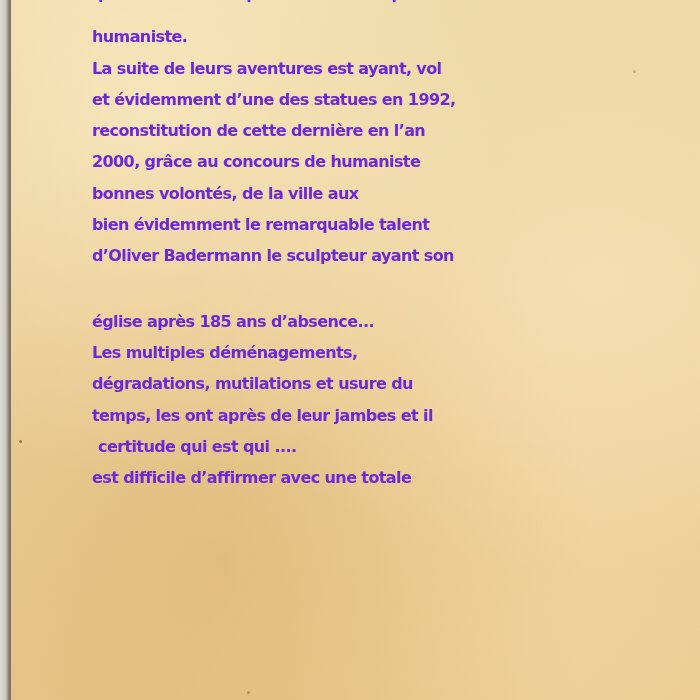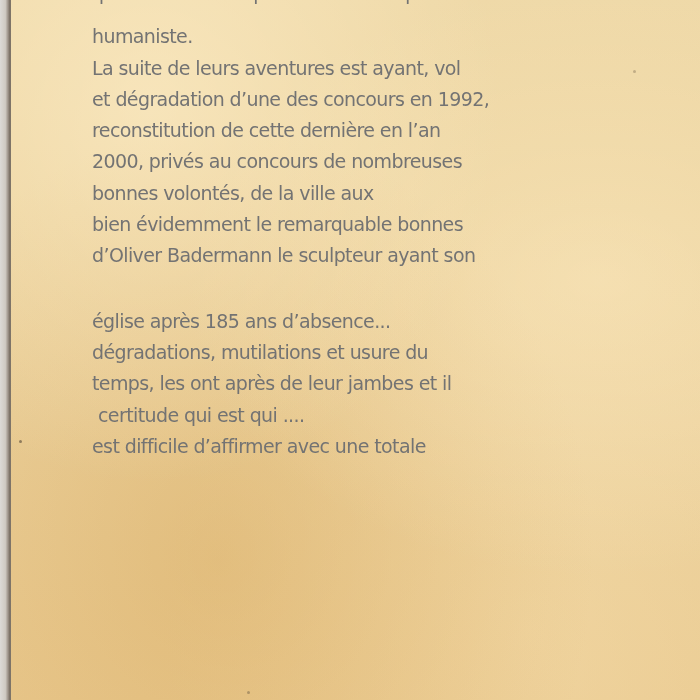--- a/index.html
+++ b/index.html
@@ -17,23 +17,23 @@
         radial-gradient(ellipse at 20% 15%, rgba(255,240,205,0.55), rgba(255,240,205,0) 45%),
         radial-gradient(ellipse at 85% 40%, rgba(255,238,200,0.45), rgba(255,238,200,0) 50%),
         radial-gradient(ellipse at 30% 80%, rgba(210,160,80,0.35), rgba(210,160,80,0) 55%),
         radial-gradient(ellipse at 75% 90%, rgba(245,220,170,0.5), rgba(245,220,170,0) 50%),
         linear-gradient(180deg, #efd9a8 0%, #ecd39e 30%, #ebd09b 60%, #e9c98f 100%);
       border-left: 2px solid #7e7468;
     }
     .text-block {
       position: absolute; left: 92px; top: 0;
       font-family: "DejaVu Sans", sans-serif;
-      font-weight: normal;
-      color: #737373;
-      font-size: 19px;
+      font-weight: bold;
+      color: #6d28d9;
+      font-size: 16px;
       letter-spacing: -0.6px;
       line-height: 31.3px;
     }
     .line { white-space: nowrap; display: block; }
     .gap { height: 31px; }
     .speck {
       position: absolute; width: 3px; height: 3px; border-radius: 50%;
       background: #6a5a45; opacity: 0.7;
     }
   </style>
@@ -45,28 +45,29 @@
   <span class="speck" style="left:8px;top:440px;"></span>
   <span class="speck" style="left:622px;top:70px;opacity:0.35;"></span>
   <span class="speck" style="left:236px;top:691px;opacity:0.45;"></span>
 </div>
 
 <div class="text-block">
   <span class="line" style="margin-top:-22px;">quitteront en 18.. pour la bibliothèque</span>
   <div style="margin-top:12px;">
     <span class="line">humaniste.</span>
     <span class="line">La suite de leurs aventures est ayant, vol</span>
-    <span class="line">et dégradation d’une des concours en 1992,</span>
+    <span class="line">et évidemment d’une des statues en 1992,</span>
     <span class="line">reconstitution de cette dernière en l’an</span>
-    <span class="line">2000, privés au concours de nombreuses</span>
+    <span class="line">2000, grâce au concours de humaniste</span>
     <span class="line">bonnes volontés, de la ville aux</span>
-    <span class="line">bien évidemment le remarquable bonnes</span>
+    <span class="line">bien évidemment le remarquable talent</span>
     <span class="line">d’Oliver Badermann le sculpteur ayant son</span>
   </div>
   <div class="gap"></div>
   <div style="margin-top:3px;">
     <span class="line">église après 185 ans d’absence...</span>
+    <span class="line">Les multiples déménagements,</span>
     <span class="line">dégradations, mutilations et usure du</span>
     <span class="line">temps, les ont après de leur jambes et il</span>
     <span class="line" style="margin-left:6px;">certitude qui est qui ....</span>
     <span class="line">est difficile d’affirmer avec une totale</span>
   </div>
 </div>
 
 </body></html>

